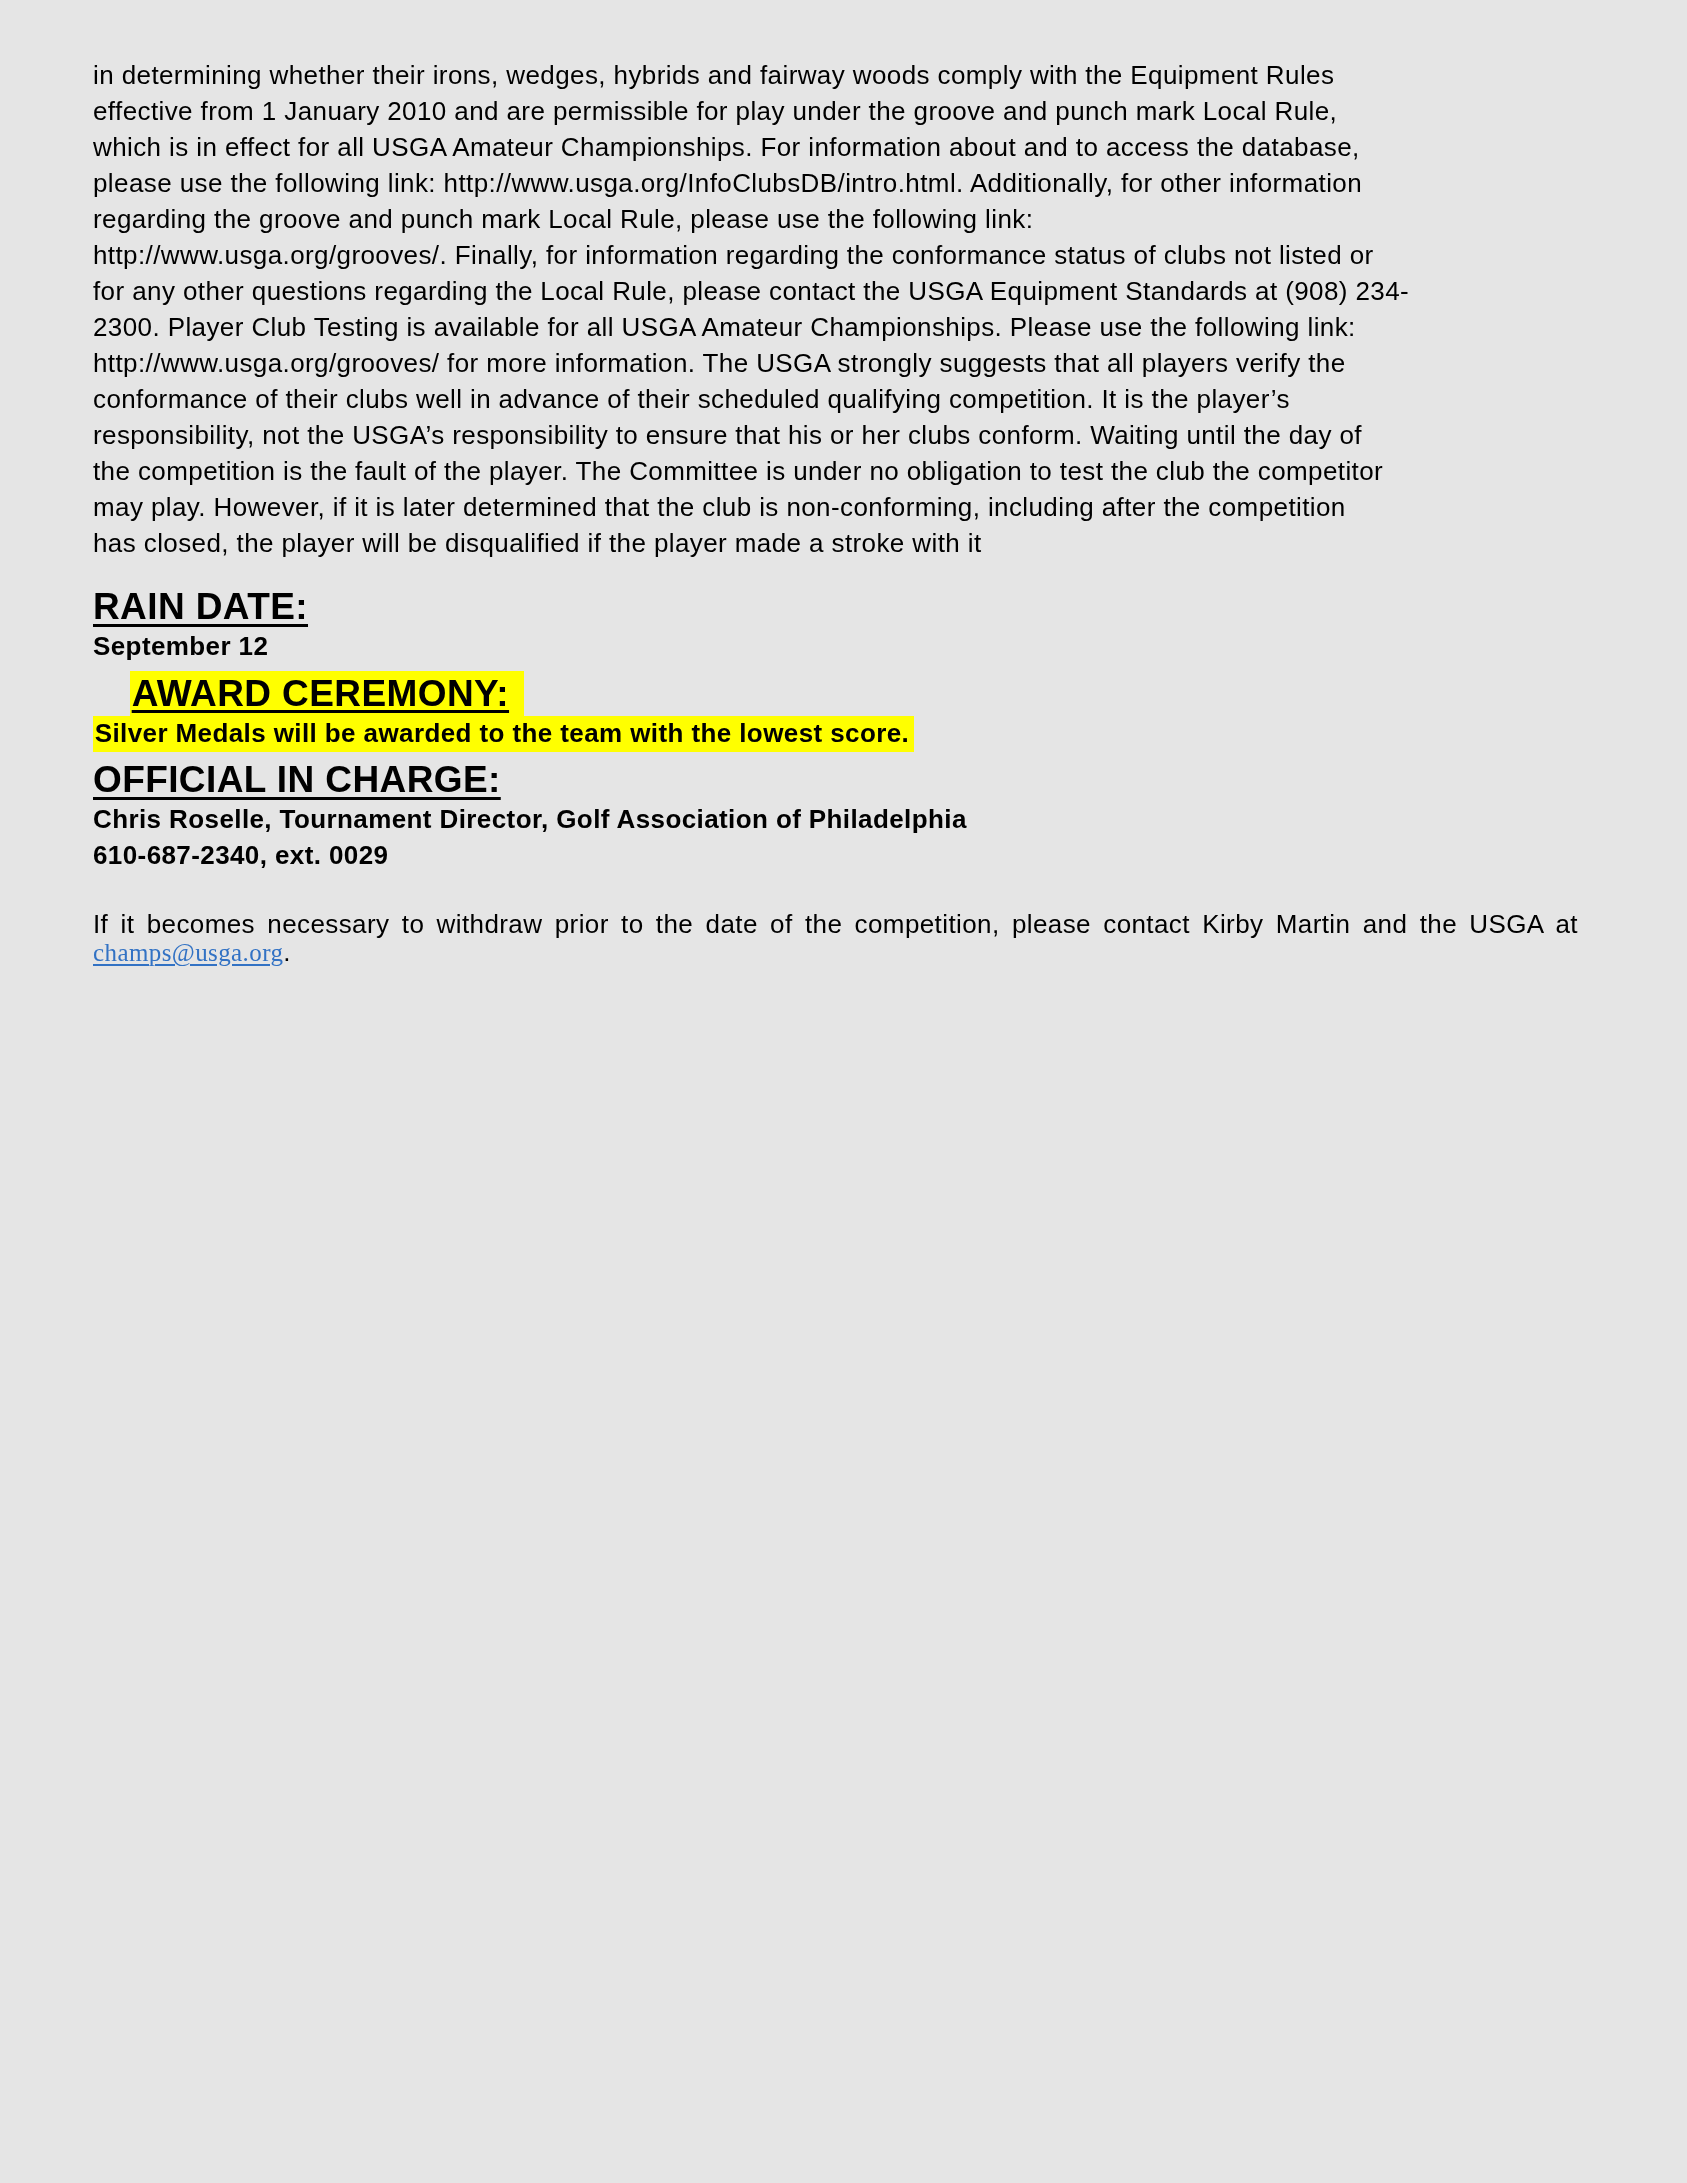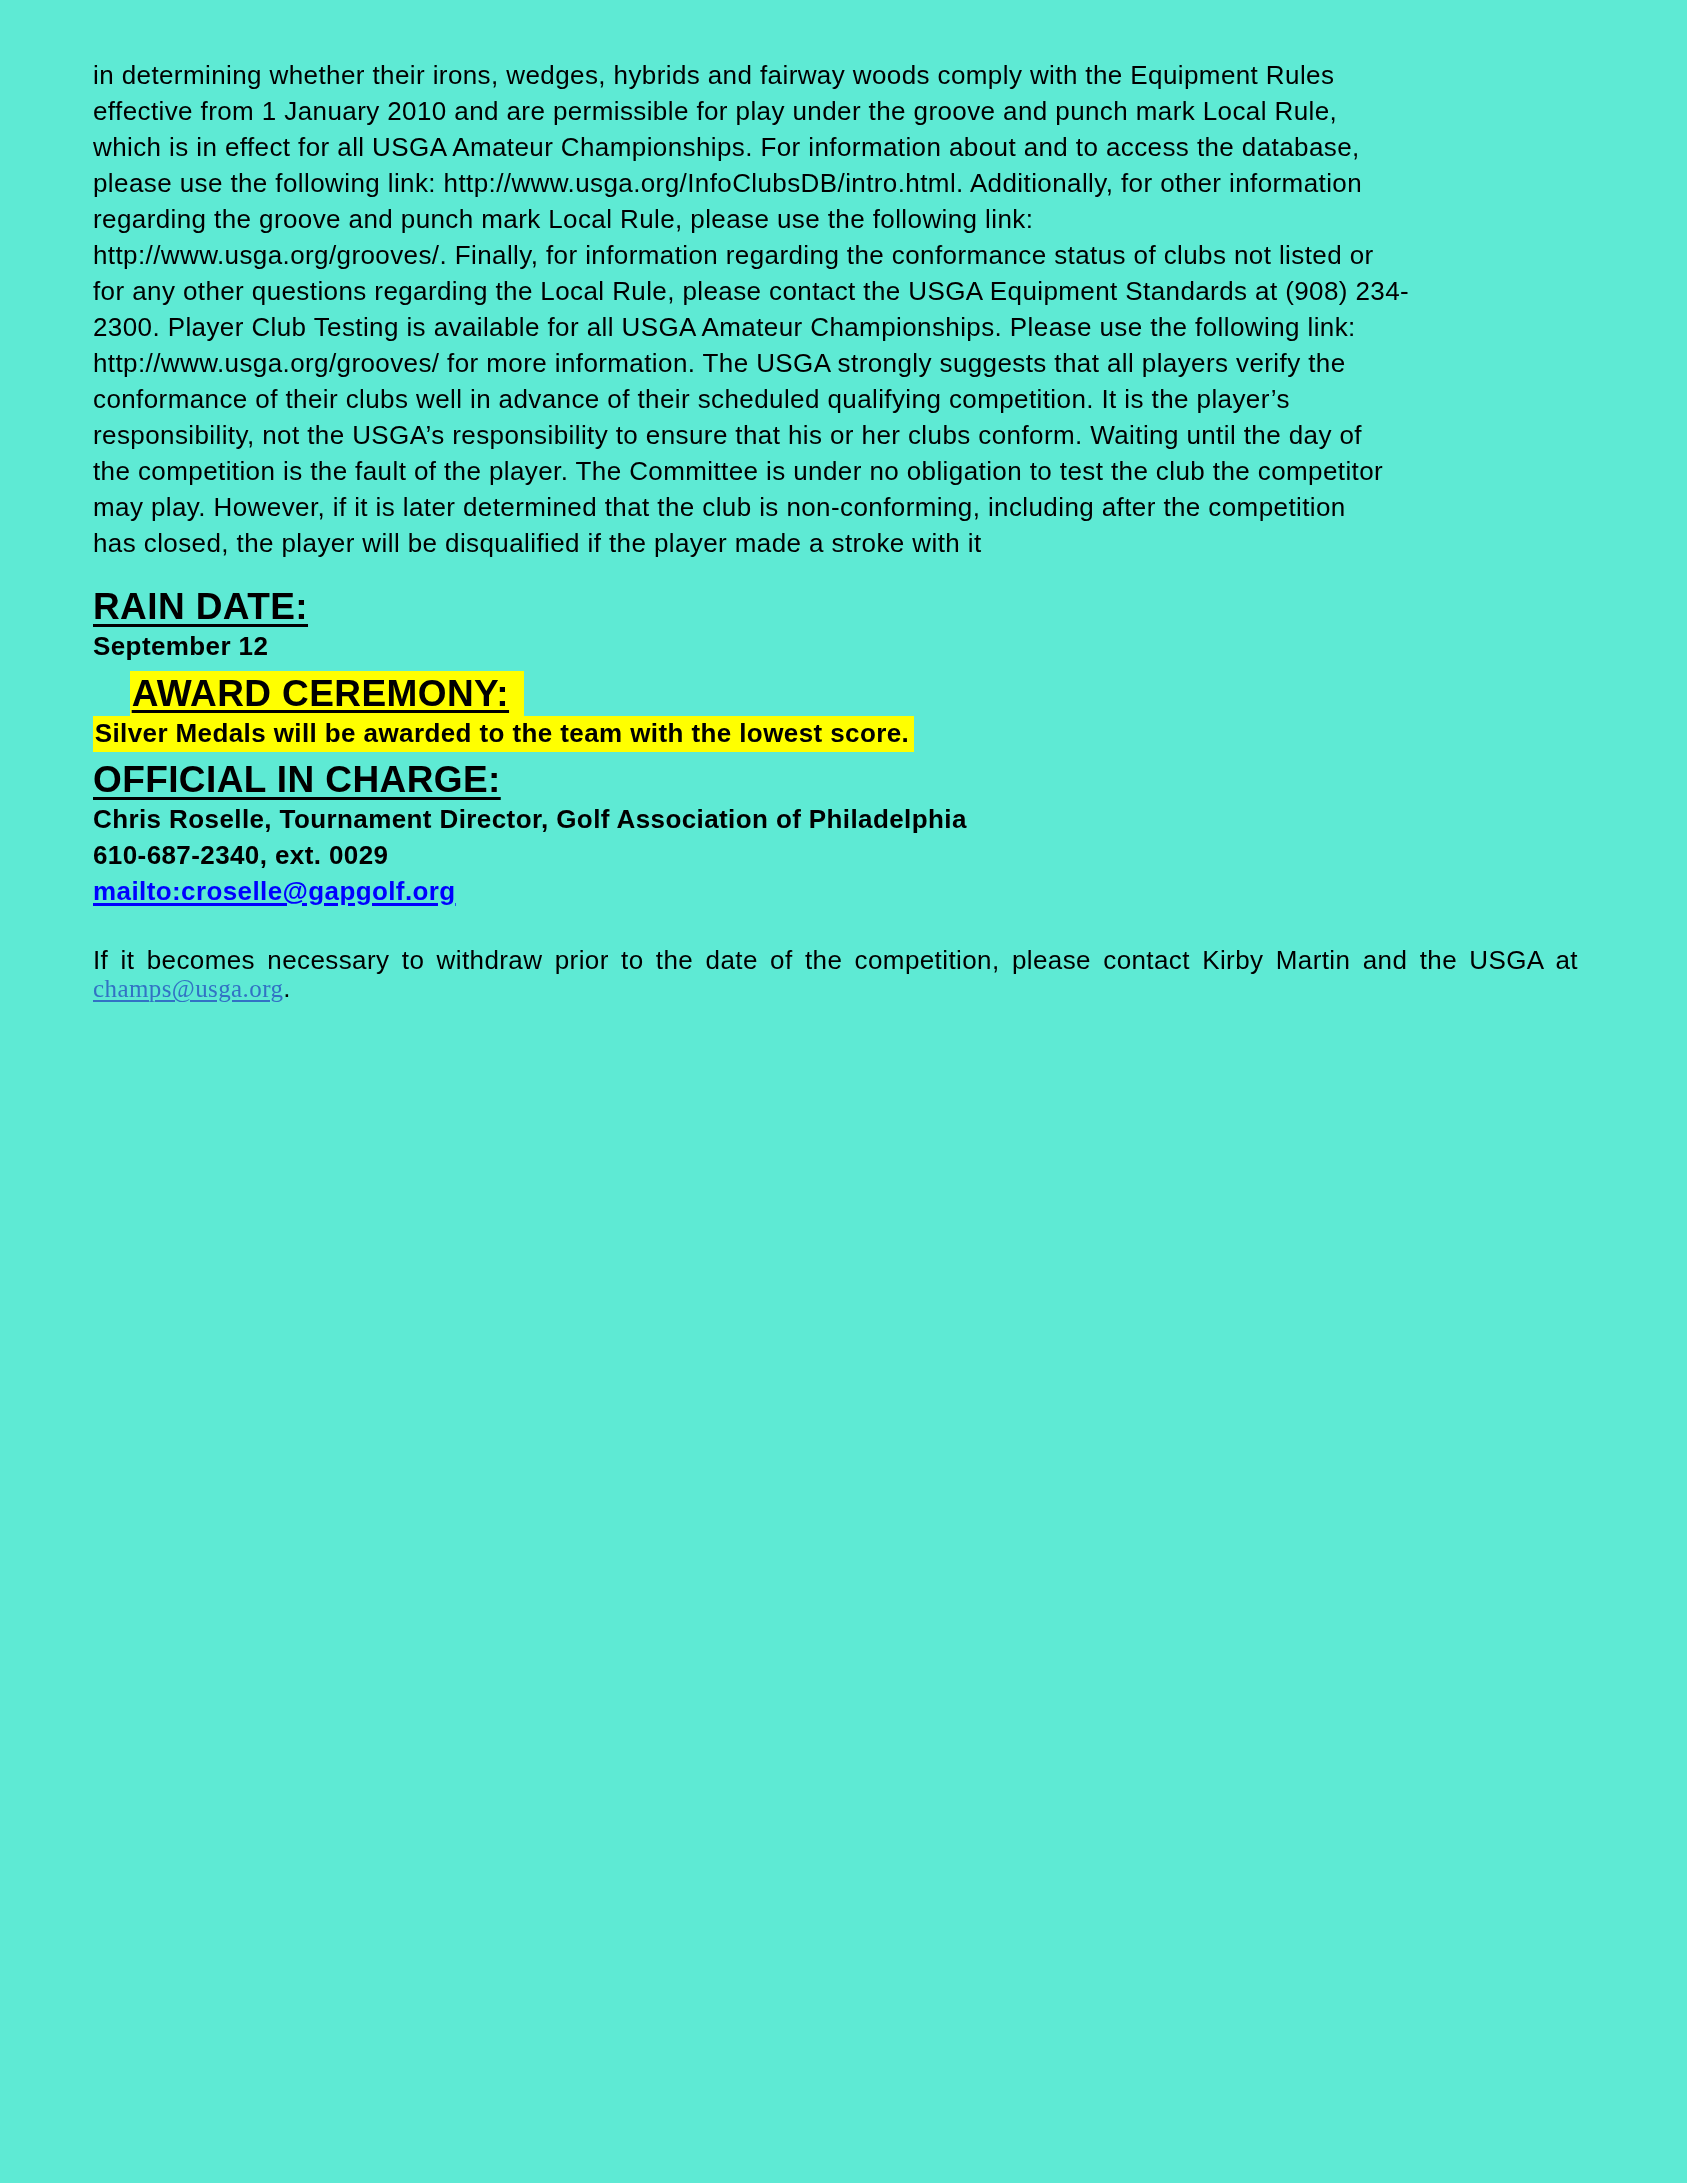--- a/index.html
+++ b/index.html
@@ -4,21 +4,21 @@
 <style>
   html, body {
     margin: 0;
     padding: 0;
     background: #ffffff;
   }
   .page {
     position: relative;
     width: 1687px;
     height: 2183px;
-    background: #5eead4;
+    background: #e5e5e5;
     box-sizing: border-box;
     padding: 57px 84px 0 93px;
     overflow: hidden;
     color: #000000;
     font-family: "Liberation Sans", "DejaVu Sans", sans-serif;
     letter-spacing: 0.4px;
   }
   .para1 {
     width: 1510px;
     font-size: 26px;
@@ -112,21 +112,18 @@
       <span class="hl">Silver Medals will be awarded to the team with the lowest score.</span>
     </div>
   </div>
 
   <div class="sec">
     <div class="heading-row">
       <span class="hu">OFFICIAL IN CHARGE:</span>
     </div>
     <div class="sec-line">Chris Roselle, Tournament Director, Golf Association of Philadelphia</div>
     <div class="sec-line">610-687-2340, ext. 0029</div>
-    <div class="sec-line">
-      <a href="#" class="mailto-link">mailto:croselle@gapgolf.org</a>
-    </div>
   </div>
 
   <p class="closing"><span>If it becomes necessary to withdraw prior to the date of the competition, please contact Kirby Martin and the USGA at </span><a href="#" class="champs-link">champs@usga.org</a><span>.</span></p>
 
 </div>
 
 
 </body></html>

